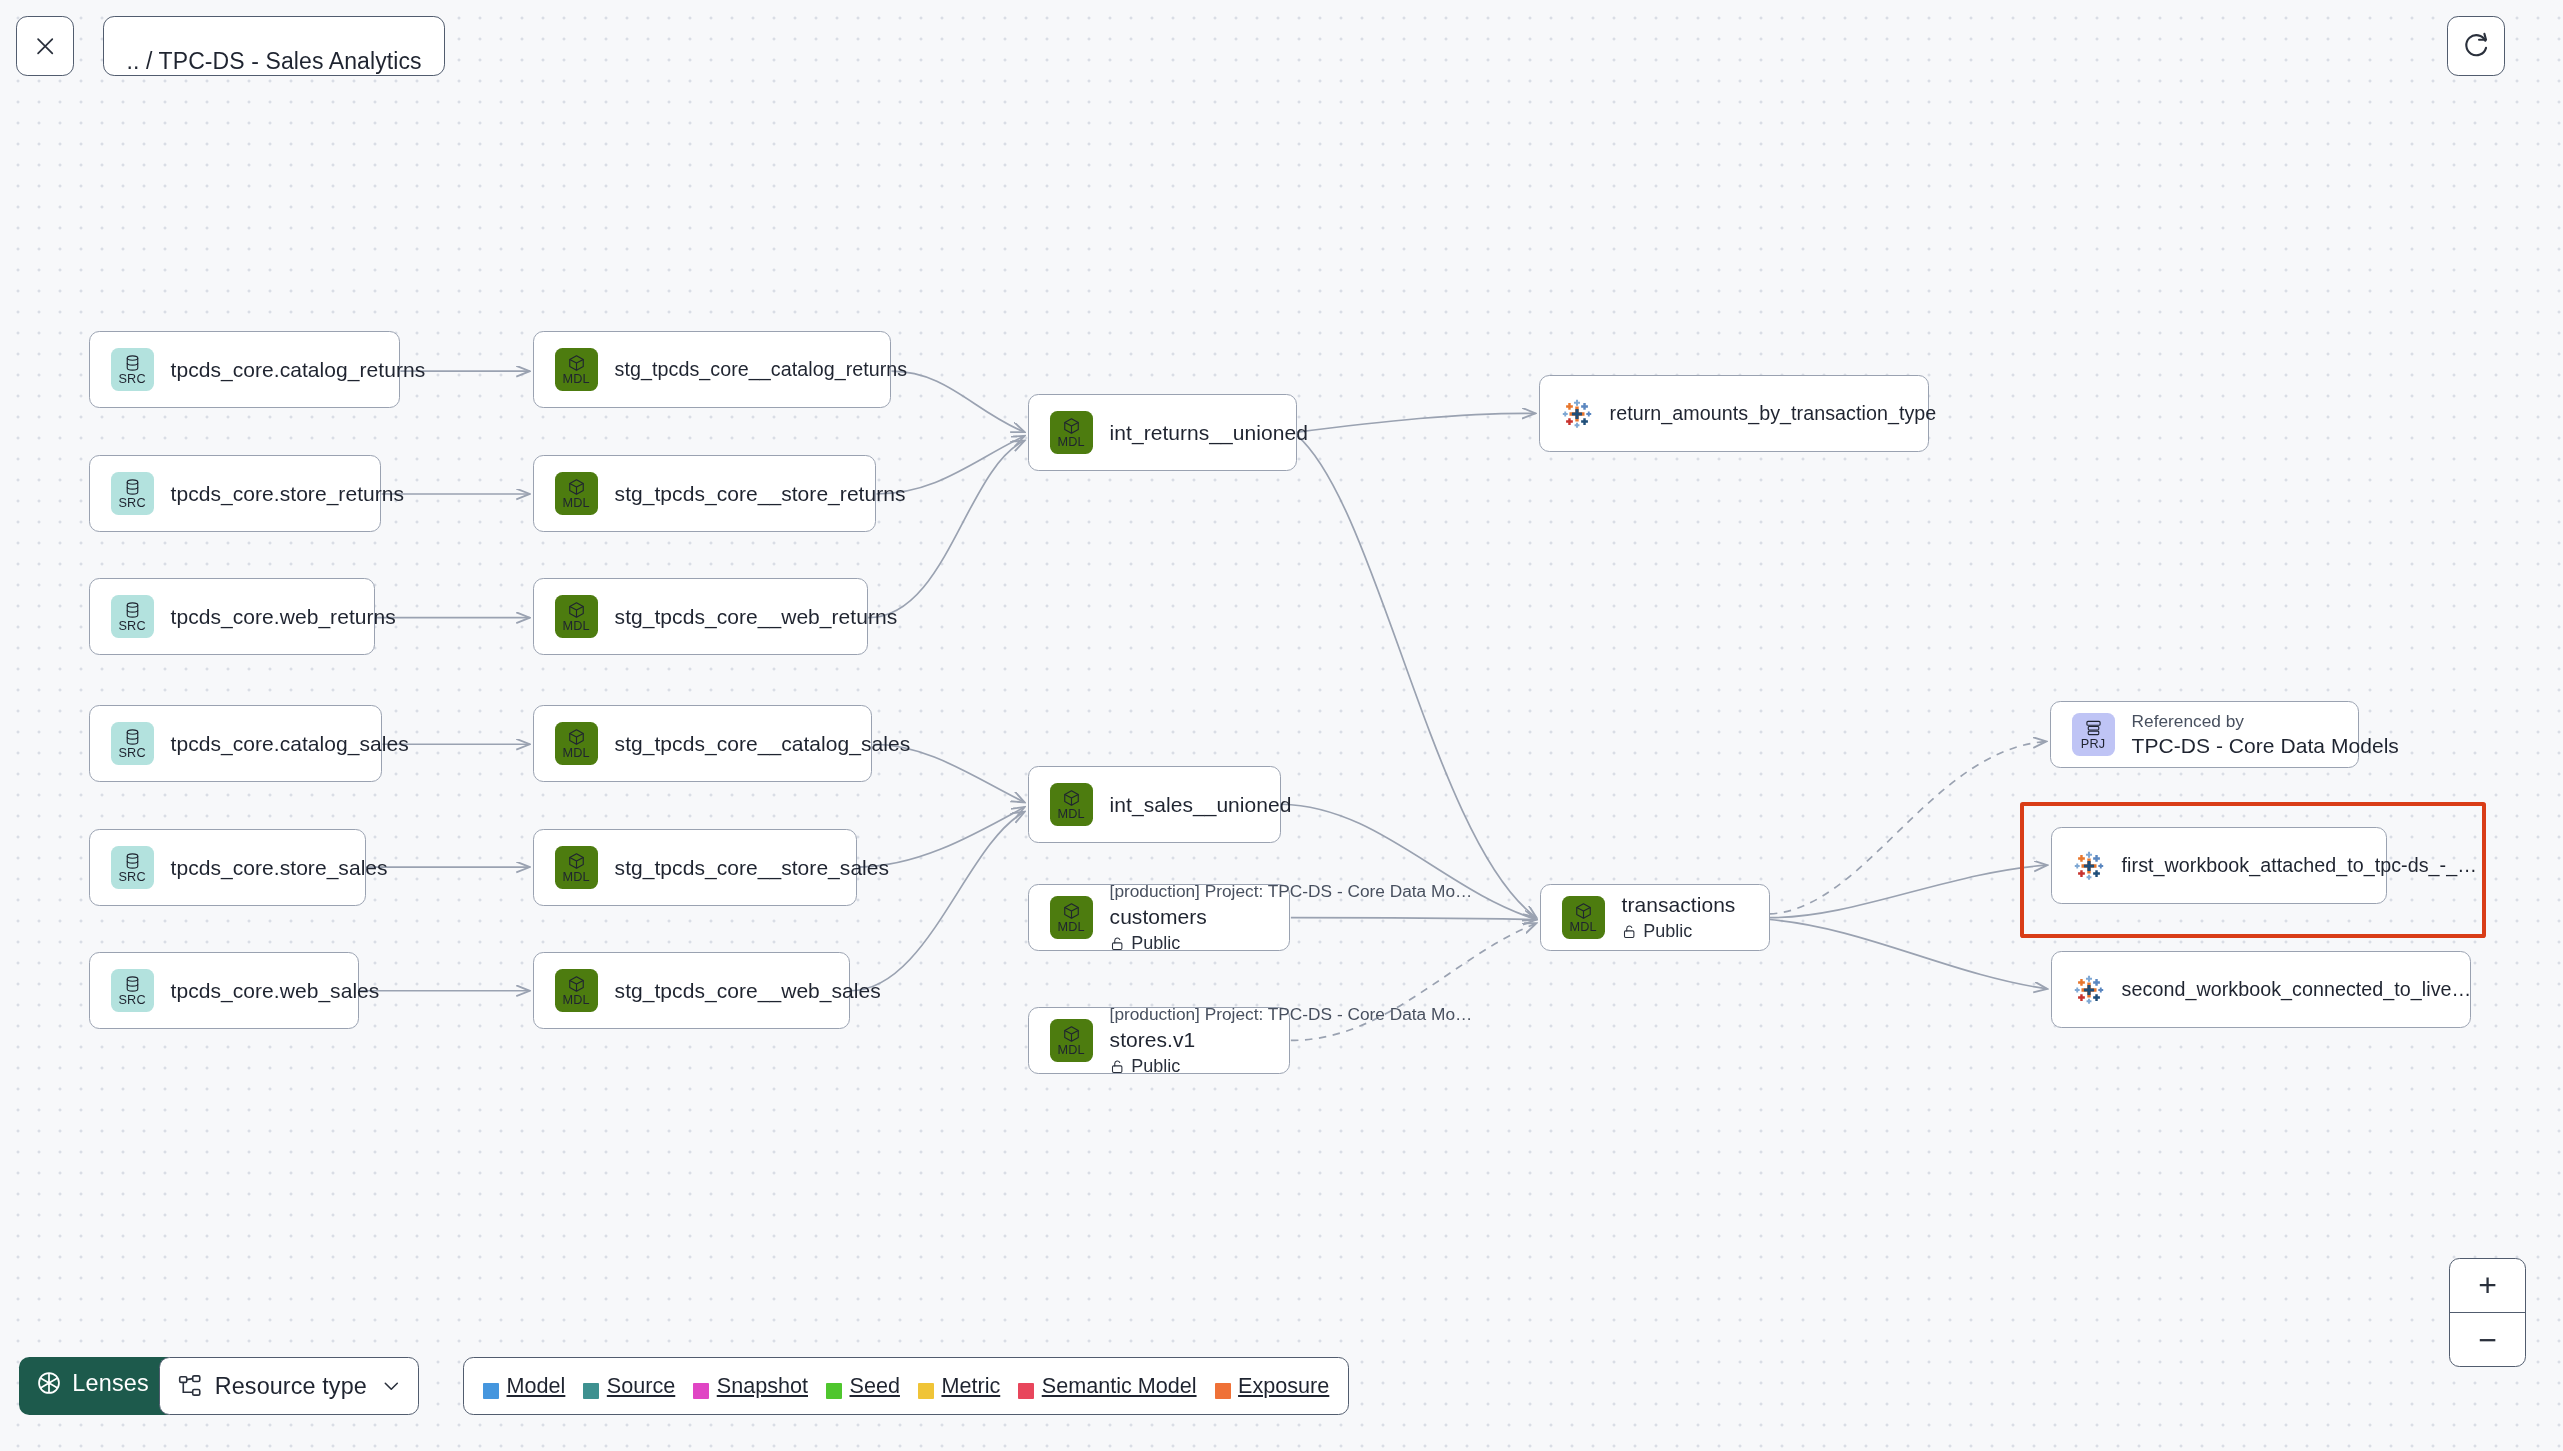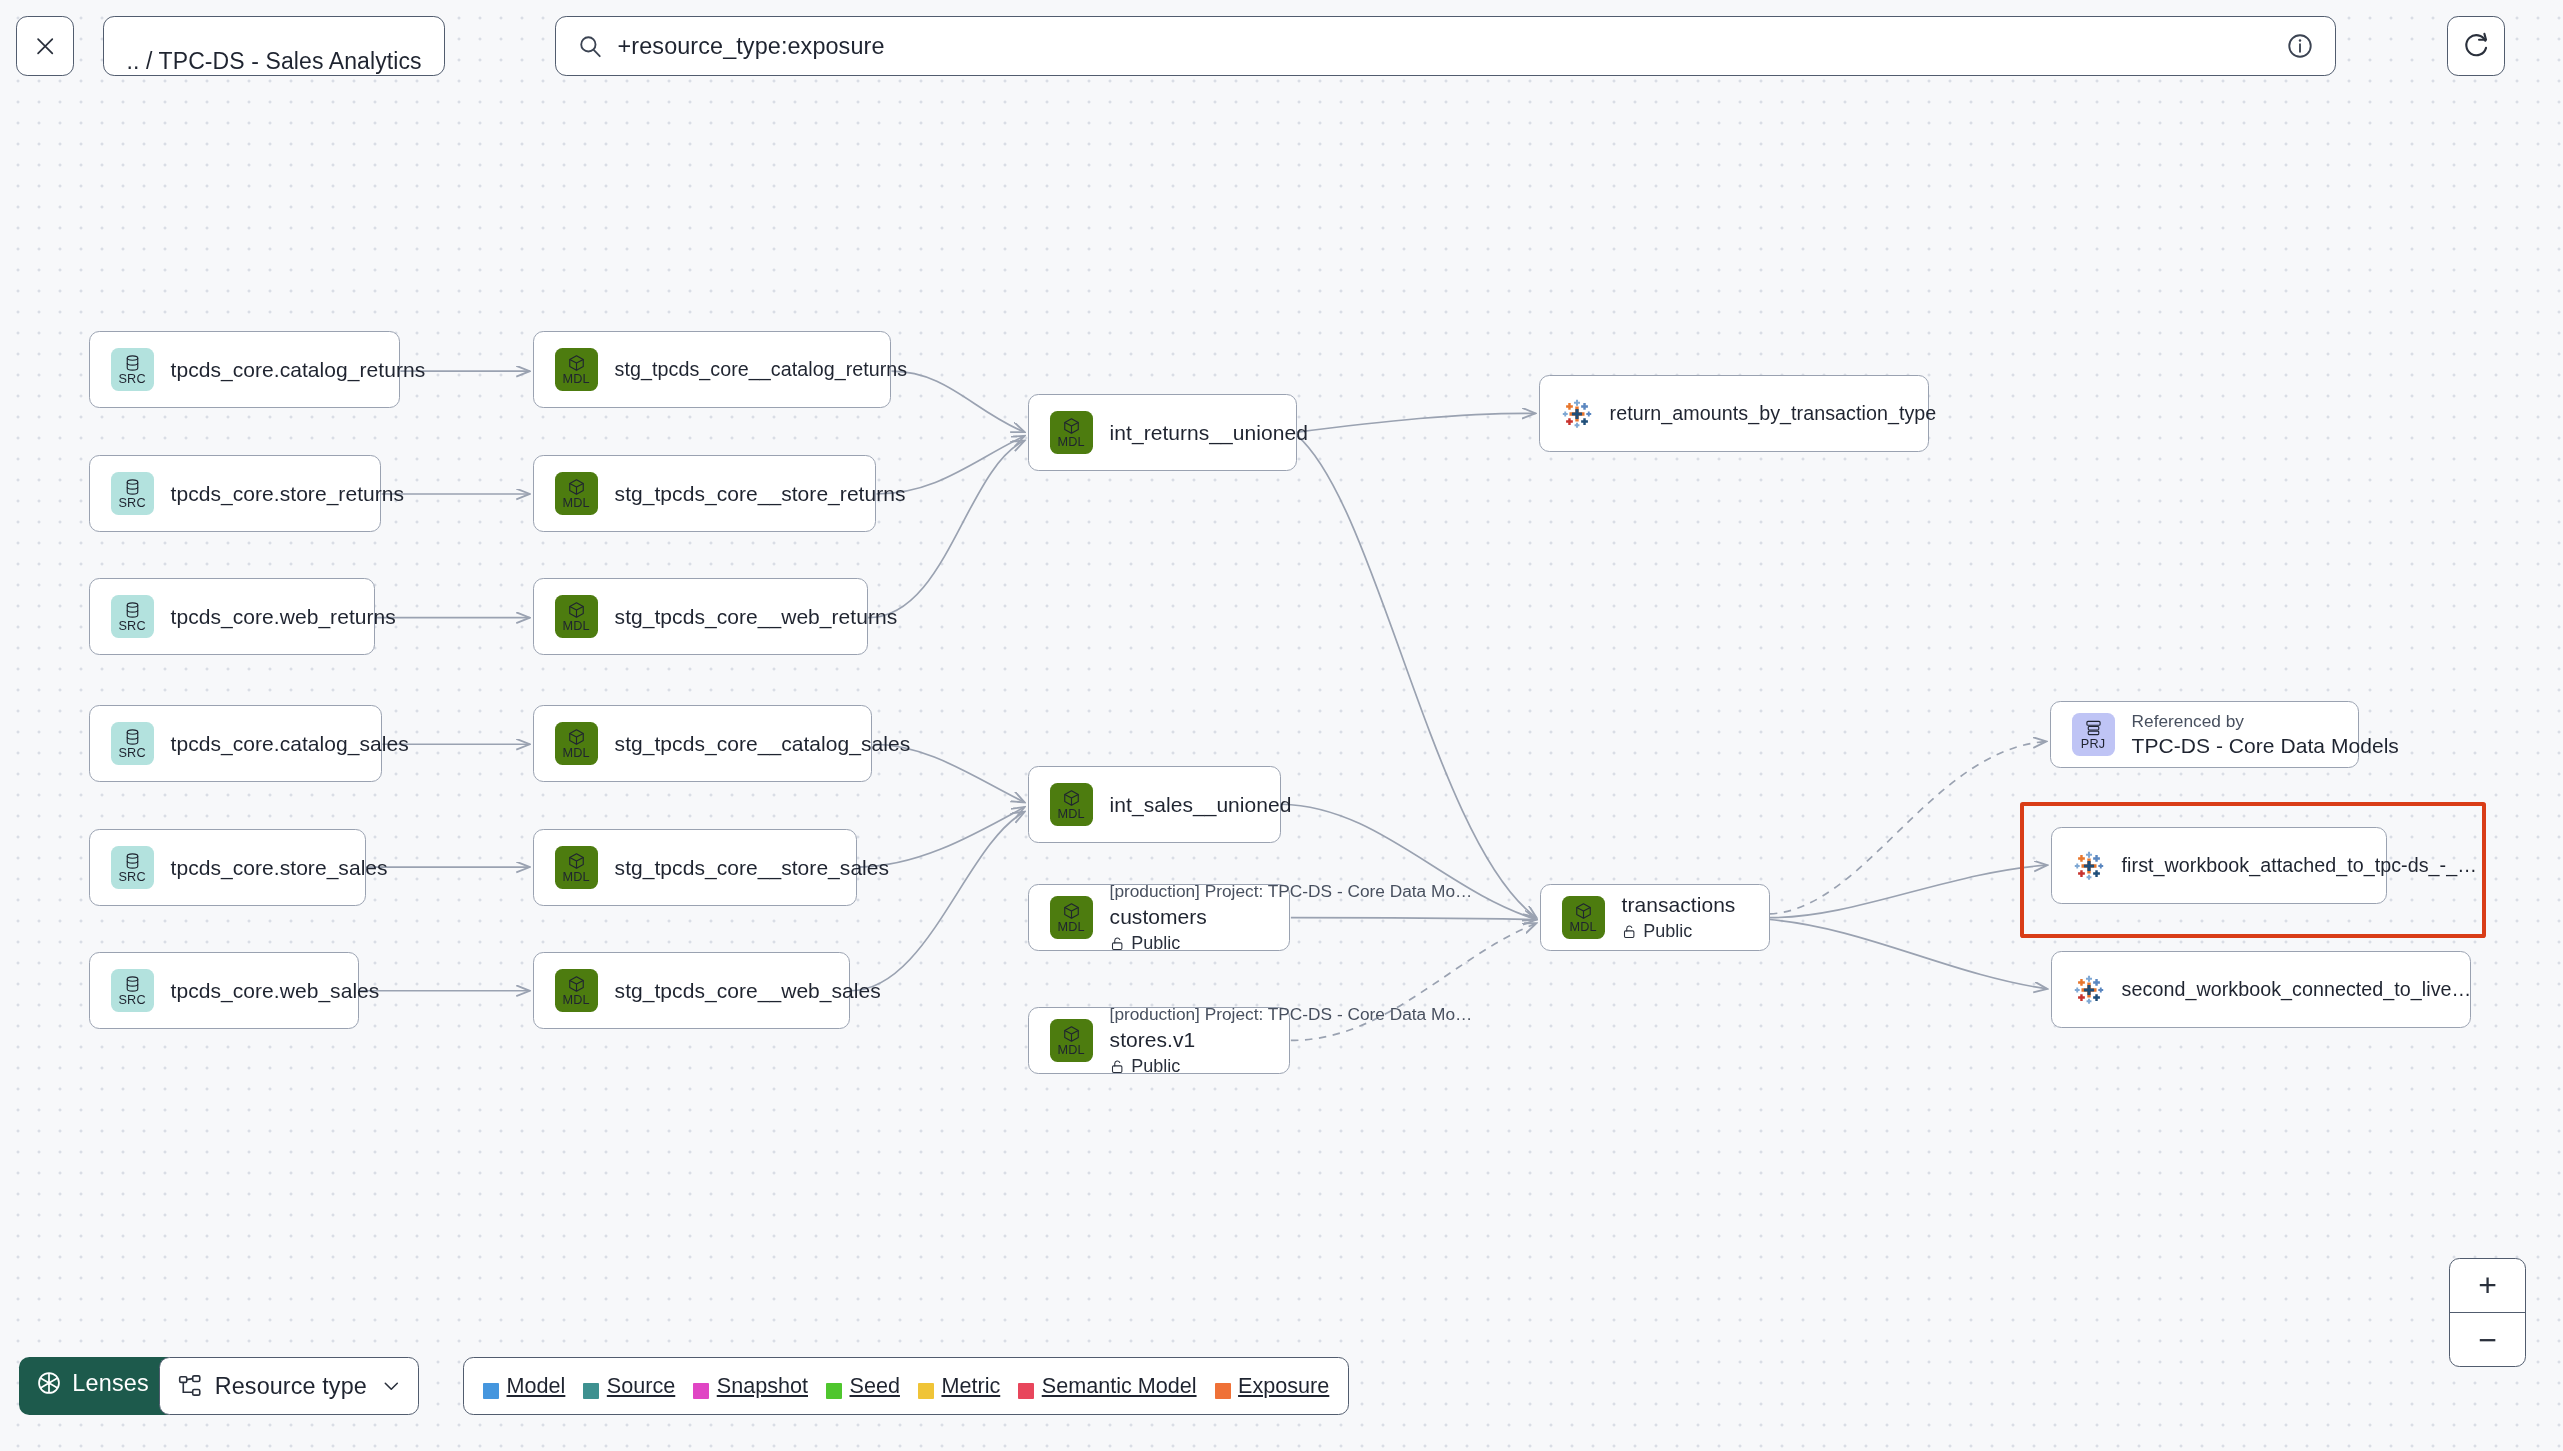--- a/index.html
+++ b/index.html
@@ -498,32 +498,20 @@
     <div class="tb-close">
       <svg viewBox="0 0 24 24" fill="none" stroke="#2a303c" stroke-width="1.7" stroke-linecap="round">
         <path d="M5 5 L19 19 M19 5 L5 19"></path>
       </svg>
     </div>
 
     <div class="tb-breadcrumb">
       <span>.. / TPC-DS - Sales Analytics</span>
     </div>
 
-    <div class="tb-search">
-      <svg class="s-icon" viewBox="0 0 24 24" fill="none" stroke="#3b4352" stroke-width="1.7" stroke-linecap="round">
-        <circle cx="10.5" cy="10.5" r="6.6"></circle>
-          <path d="M15.4 15.6 L21 21.4"></path>
-      </svg>
-      <input type="text" value="+resource_type:exposure" placeholder="Search lineage" style="">
-      <svg class="i-icon" viewBox="0 0 24 24" fill="none" stroke="#3b4352" stroke-width="1.6">
-        <circle cx="12" cy="12" r="9.2"></circle>
-        <path d="M12 10.4 L12 17" stroke-linecap="round"></path>
-        <circle cx="12" cy="7.2" r="1.05" fill="#3b4352" stroke="none"></circle>
-      </svg>
-    </div>
 
     <div class="tb-refresh">
       <svg viewBox="0 0 24 24" fill="none" stroke="#2a303c" stroke-width="1.8" stroke-linecap="round" stroke-linejoin="round">
         <path d="M20 7.5 A8.6 8.6 0 1 0 20.6 13.6"></path>
         <path d="M14.6 6.6 L20.6 6.6 L19.2 1.6"></path>
       </svg>
     </div>
   </div>
 
   <div class="lenses-group">

